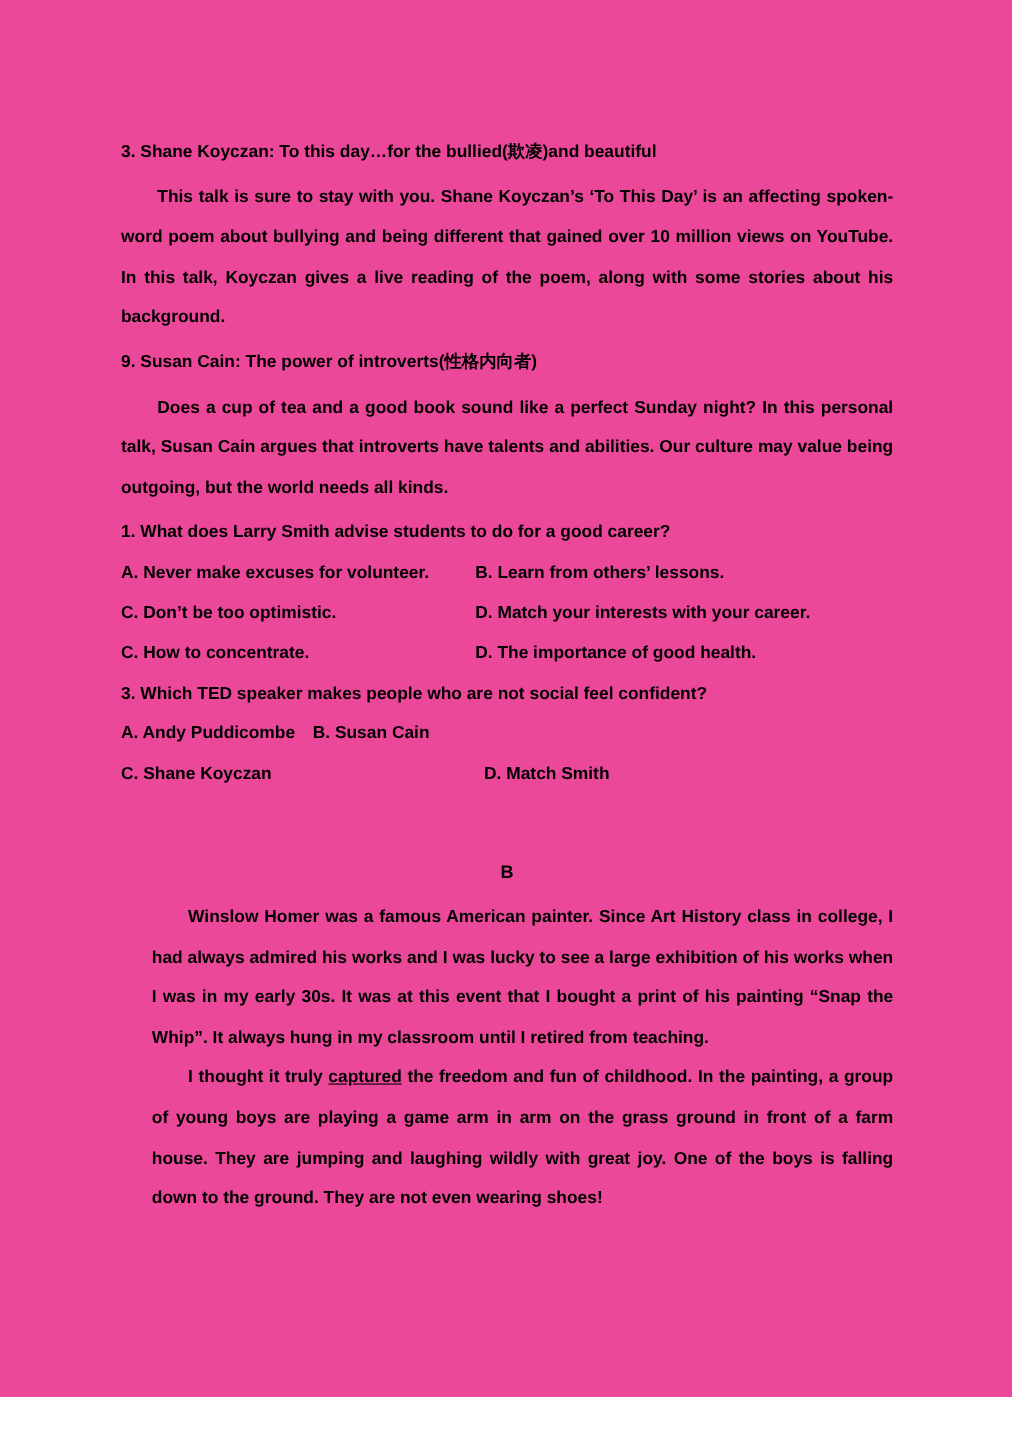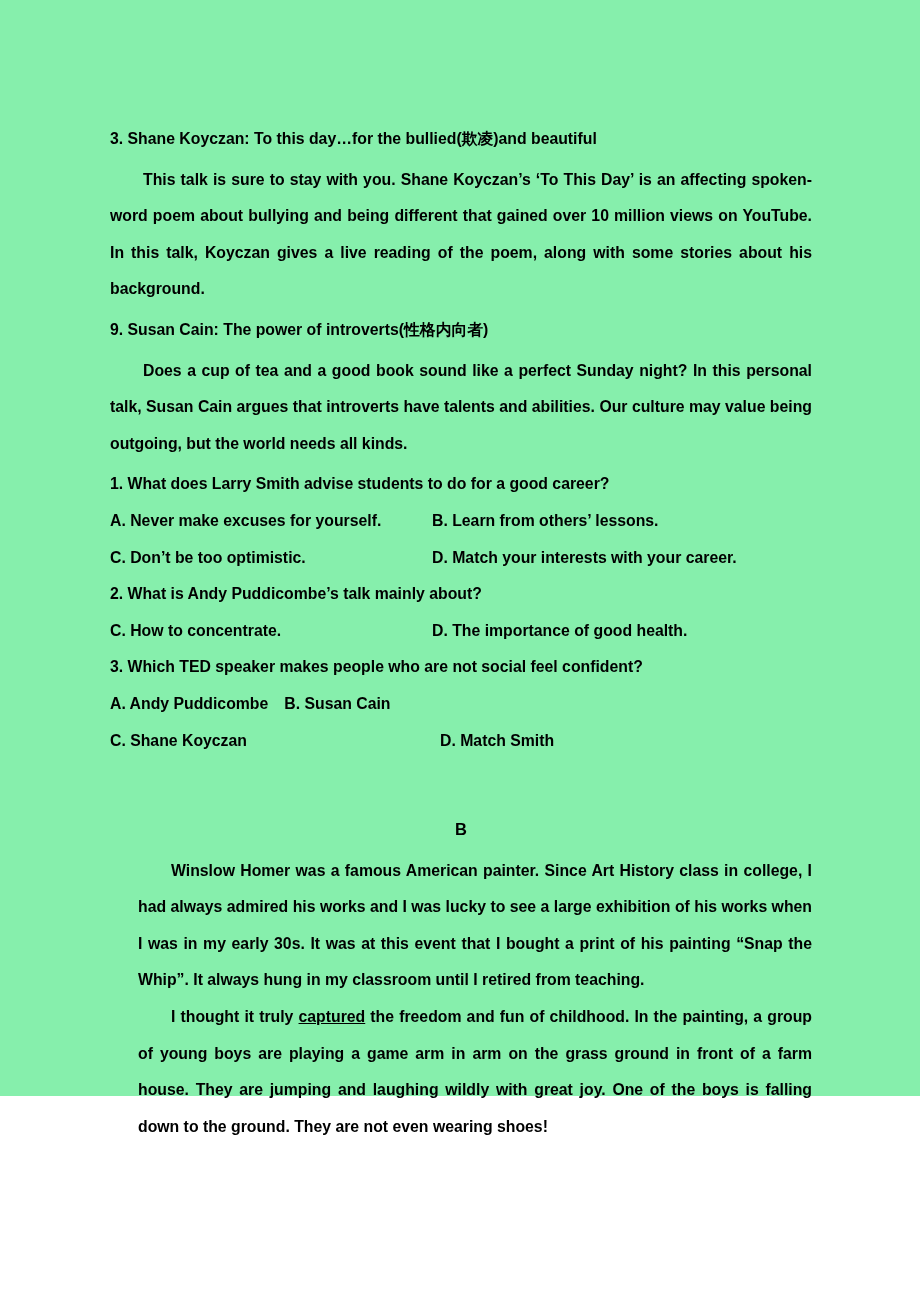--- a/index.html
+++ b/index.html
@@ -4,23 +4,23 @@
 <style>
   * { margin: 0; padding: 0; box-sizing: border-box; }
   html, body { background: #ffffff; }
   body {
     width: 920px; height: 1302px;
     font-family: "Liberation Sans", sans-serif;
     color: #000;
     overflow: hidden;
   }
   .page {
-    width: 920px; height: 1096px;
+    width: 920px; height: 1270px;
     padding: 121px 108px 0 110px;
-    background: #86efac;
+    background: #ec4899;
   }
   .txt {
     font-weight: bold;
     font-size: 15.8px;
     line-height: 36.6px;
   }
   .talk-heading { margin-bottom: 4px; }
   .body-para {
     text-align: justify;
     text-indent: 33px;
@@ -50,29 +50,28 @@
 <div class="page">
 
   <div class="txt talk-heading">3. Shane Koyczan: To this day…for the bullied(欺凌)and beautiful</div>
   <p class="txt body-para">This talk is sure to stay with you. Shane Koyczan’s ‘To This Day’ is an affecting spoken-word poem about bullying and being different that gained over 10 million views on YouTube. In this talk, Koyczan gives a live reading of the poem, along with some stories about his background.</p>
 
   <div class="txt talk-heading">9. Susan Cain: The power of introverts(性格内向者)</div>
   <p class="txt body-para">Does a cup of tea and a good book sound like a perfect Sunday night? In this personal talk, Susan Cain argues that introverts have talents and abilities. Our culture may value being outgoing, but the world needs all kinds.</p>
 
   <div class="txt question">1. What does Larry Smith advise students to do for a good career?</div>
   <div class="txt option-row">
-    <span class="col-left">A. Never make excuses for yourself.</span>
+    <span class="col-left">A. Never make excuses for volunteer.</span>
     <span class="col-right">B. Learn from others’ lessons.</span>
   </div>
   <div class="txt option-row">
     <span class="col-left">C. Don’t be too optimistic.</span>
     <span class="col-right">D. Match your interests with your career.</span>
   </div>
 
-  <div class="txt question">2. What is Andy Puddicombe’s talk mainly about?</div>
   <div class="txt option-row">
     <span class="col-left">C. How to concentrate.</span>
     <span class="col-right">D. The importance of good health.</span>
   </div>
 
   <div class="txt question">3. Which TED speaker makes people who are not social feel confident?</div>
   <div class="txt option-row inline-gap">
     <span class="col-left">A. Andy Puddicombe</span>
     <span class="col-right">B. Susan Cain</span>
   </div>

